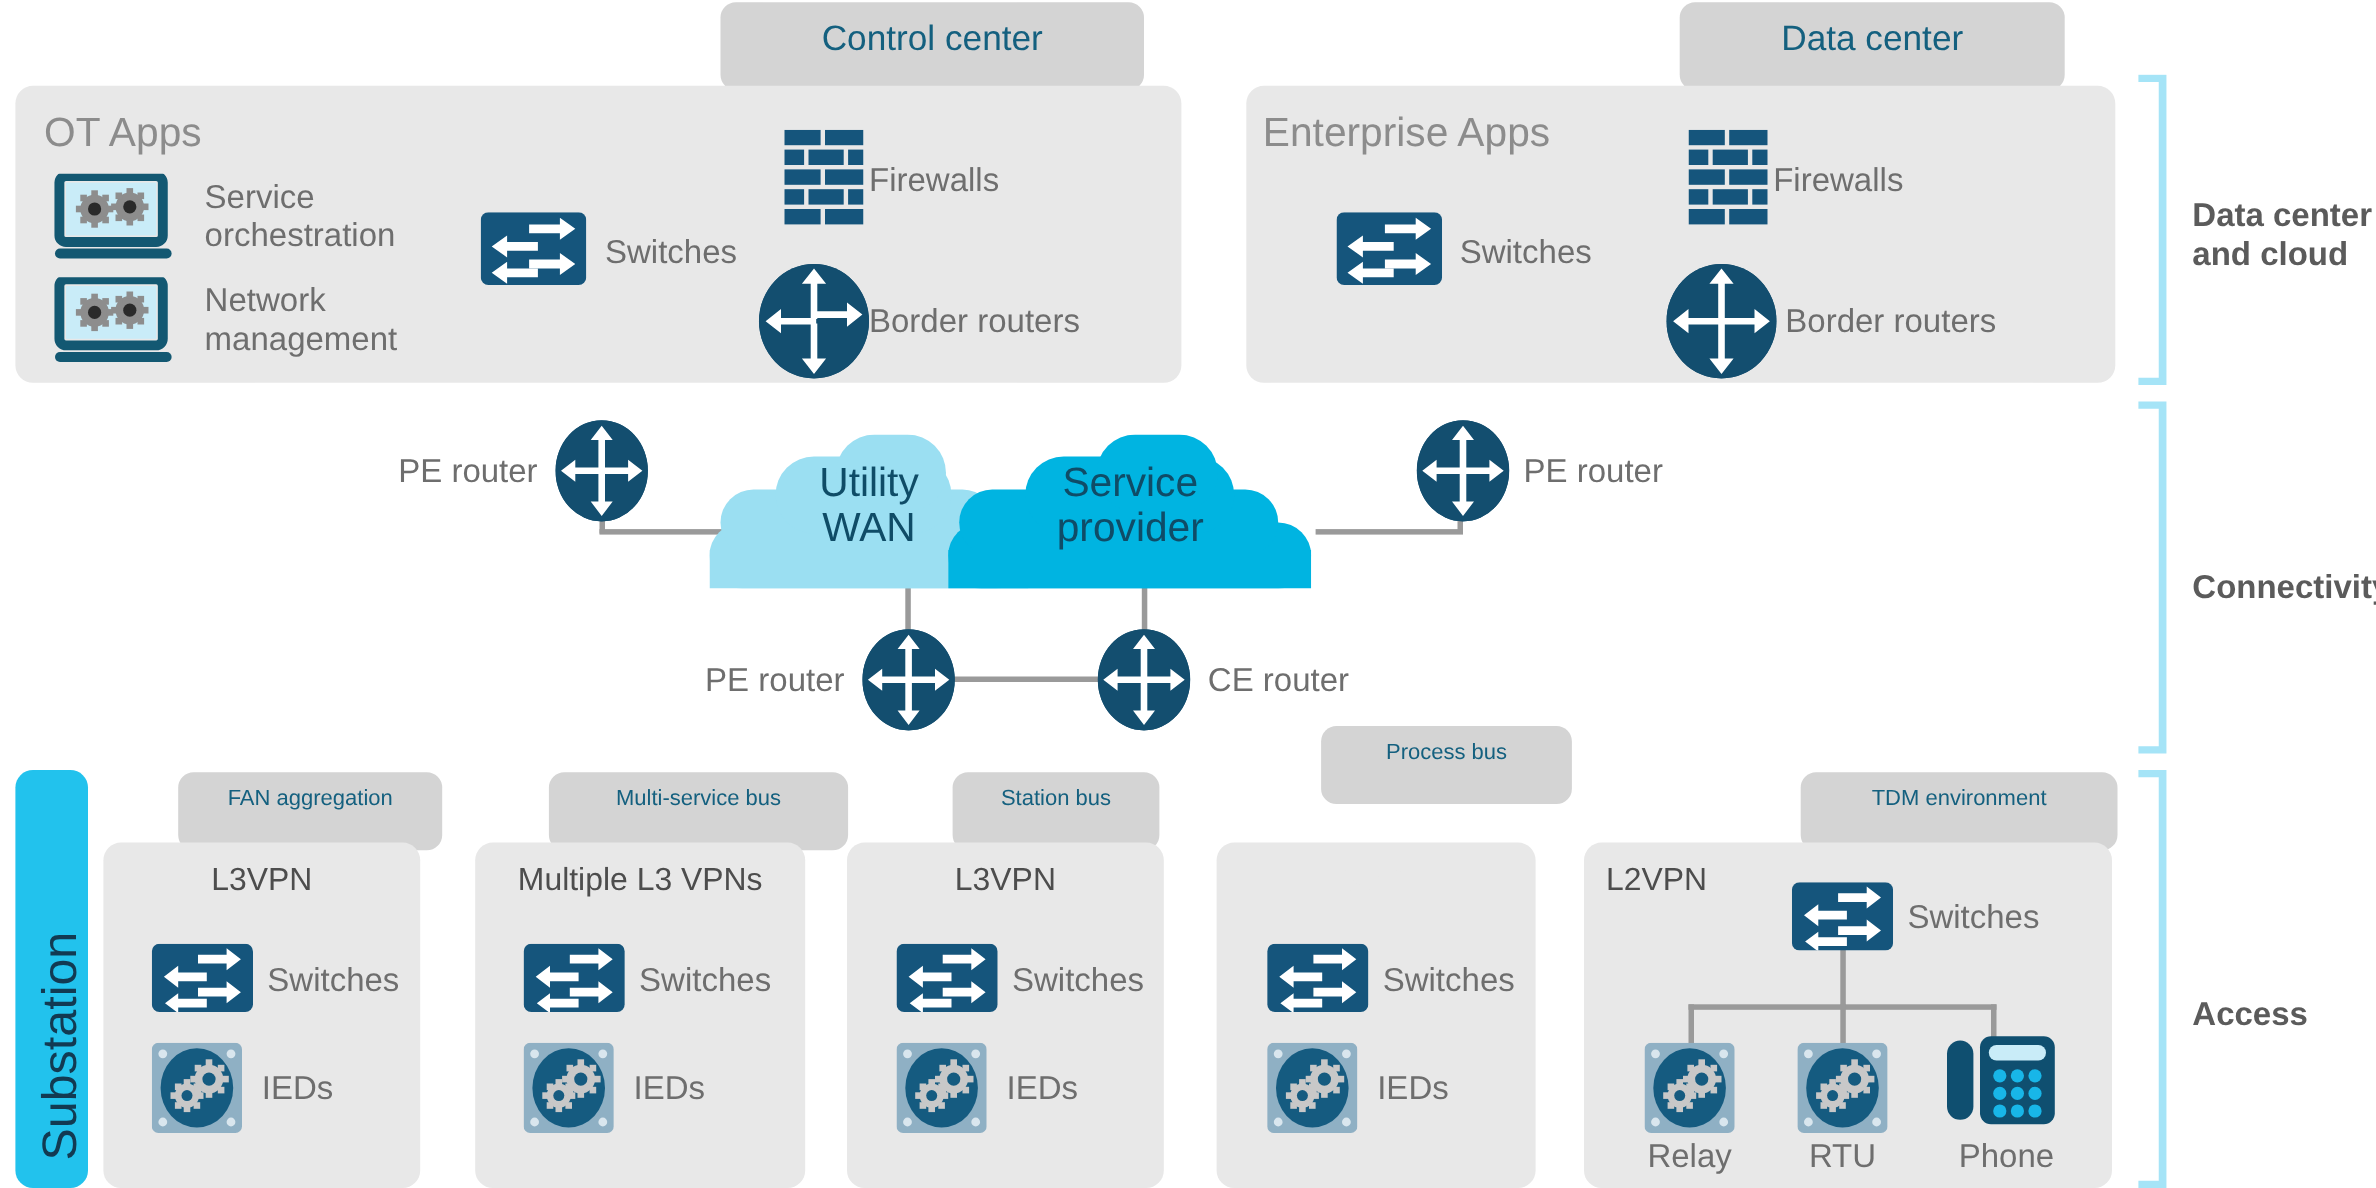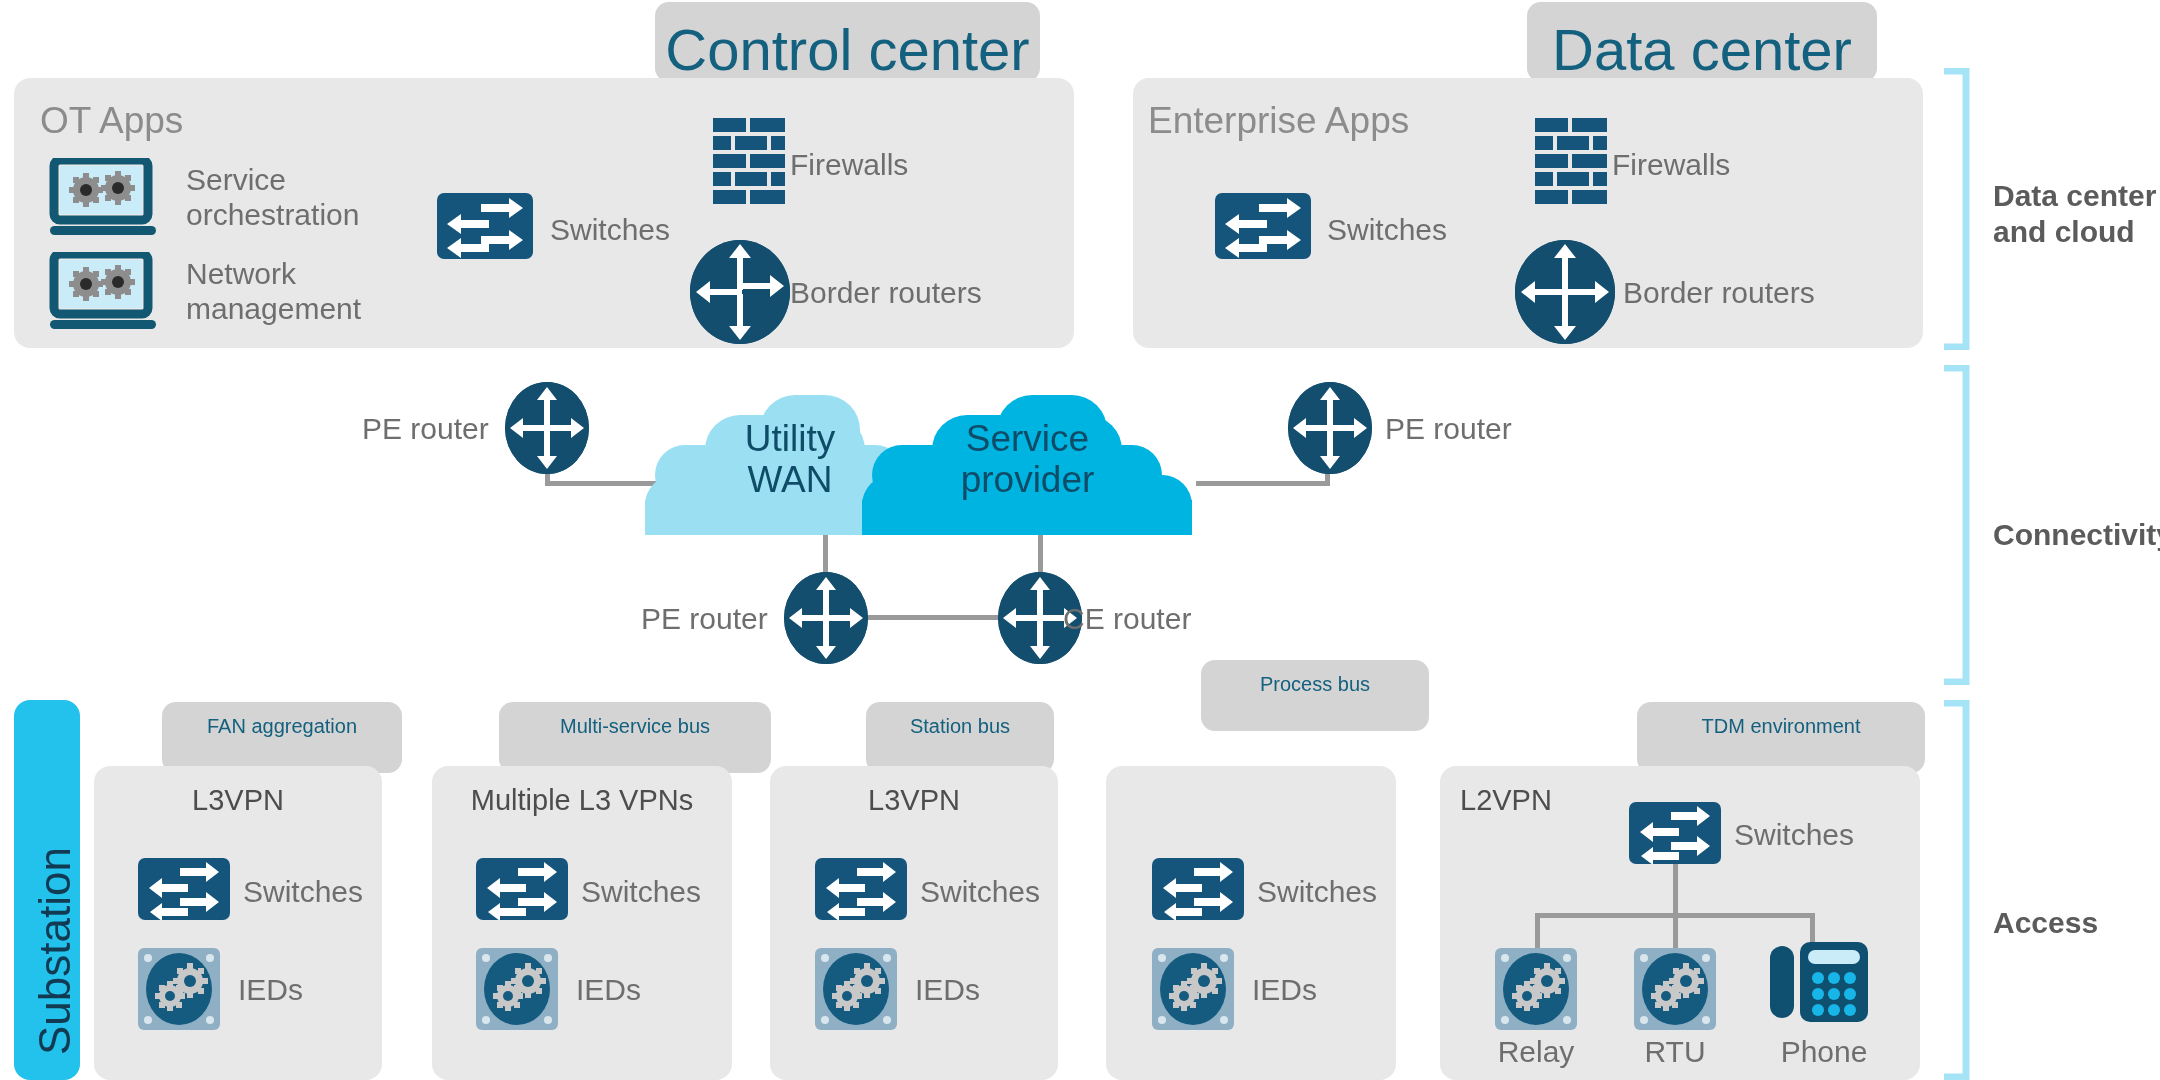--- a/index.html
+++ b/index.html
@@ -17,21 +17,21 @@
   .tab {
     position: absolute;
     background: #d4d4d4;
     border-radius: 14px;
     display: flex;
     align-items: flex-start;
     justify-content: center;
     color: #14607f;
     overflow: hidden;
   }
-  .tab-lg { font-size: 58px; padding-top: 14px; }
+  .tab-lg { font-size: 32px; padding-top: 14px; }
   .tab-sm { font-size: 20px; padding-top: 13px; margin-left: 44px; }
 
   
   .panel {
     position: absolute;
     background: #e8e8e8;
     border-radius: 16px;
   }
   .panel-label {
     position: absolute;
@@ -378,21 +378,21 @@
   <svg width="84" height="92" viewBox="0 0 84 92">
     <ellipse cx="42" cy="46" rx="42" ry="46" fill="#134e6f"></ellipse>
     <g fill="#ffffff">
       <path d="M39 44 v-26 h-7 l10 -13 10 13 h-7 v26 z"></path>
       <path d="M45 48 v26 h7 l-10 13 -10 -13 h7 v-26 z"></path>
       <path d="M44 43 h-26 v-7 l-13 10 13 10 v-7 h26 z"></path>
       <path d="M40 43 h26 v-7 l13 10 -13 10 v-7 h-26 z"></path>
     </g>
   </svg>
 </div>
-<div class="lbl" style="left:1063px; top:602px;text-align:right;">CE router</div>
+<div class="lbl" style="left:1098px; top:602px;text-align:right;">CE router</div>
 
 <div class="substation-bar" style="left:14px; top:700px; width:66px; height:380px;"></div>
 <div class="substation-text" style="left:30px; top:1055px; transform: rotate(-90deg);">Substation</div>
 
 <div class="tab tab-sm" style="left:118px; top:702px; width:240px; height:58px;">
   <span>FAN aggregation</span>
 </div>
 <div class="panel" style="left:94px; top:766px; width:288px; height:314px;"></div>
 <div class="sub-panel-label" style="left:94px; top:784px; width:288px;">L3VPN</div>
 <div class="icon" style="left:138px; top:858px; width:92px; height:62px;">

